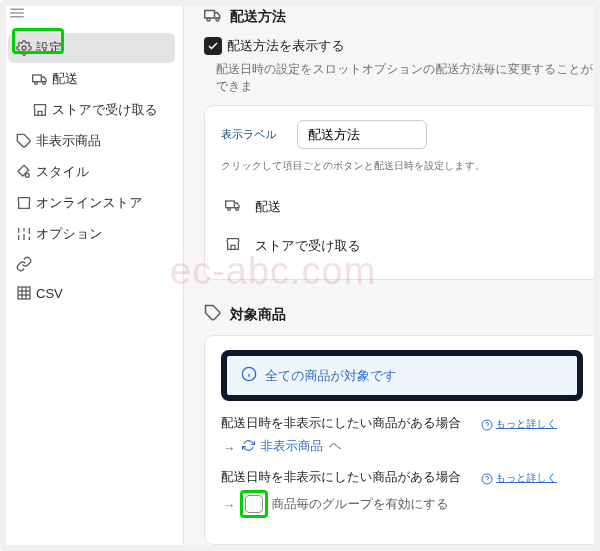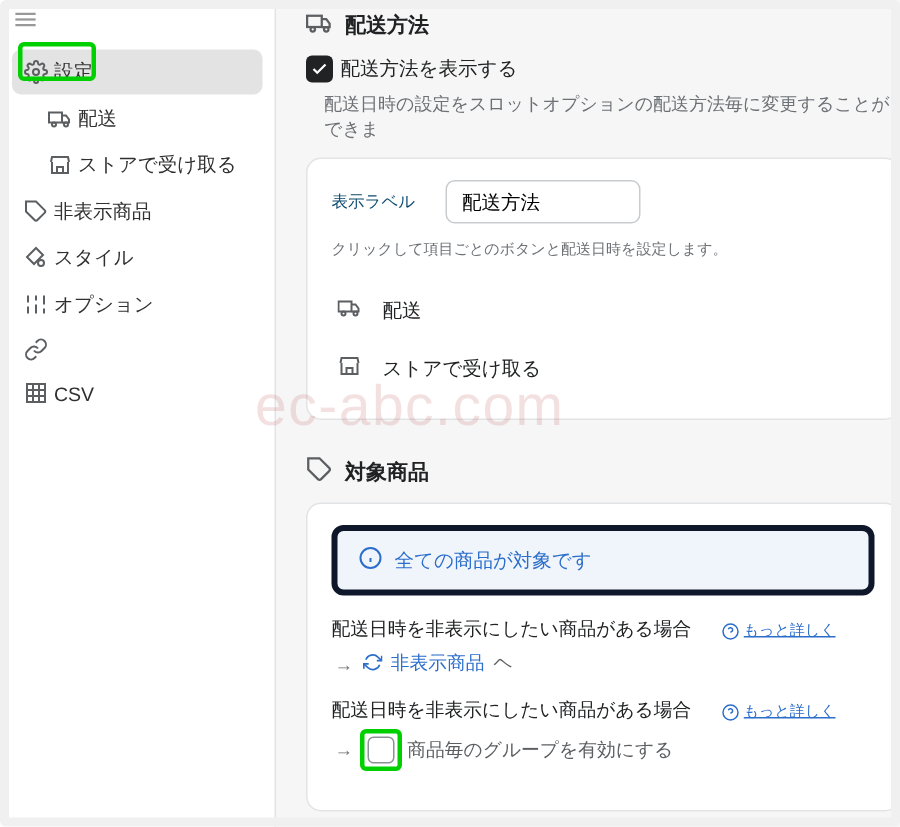--- a/index.html
+++ b/index.html
@@ -22,21 +22,21 @@
 .check-row { display: flex; align-items: center; gap: 5px; margin-bottom: 6px; }
 .checkbox-on { width: 18px; height: 18px; background: #202223; border-radius: 4px; display: flex; align-items: center; justify-content: center; }
 .subtext { color: #6d7175; font-size: 12px; margin-left: 12px; margin-bottom: 10px; }
 .card { background: #fff; border: 1px solid #e1e3e5; border-radius: 10px; padding: 14px 16px; }
 .form-row { display: flex; align-items: center; gap: 12px; margin-bottom: 10px; }
 .form-label { font-size: 11px; color: #0c4a6e; width: 64px; }
 .text-input { border: 1px solid #c9cccf; border-radius: 6px; padding: 6px 10px; font-size: 13px; width: 130px; }
 .help { color: #6d7175; font-size: 10px; margin-bottom: 14px; }
 .delivery-method { display: flex; align-items: center; gap: 14px; padding: 10px 4px; font-size: 13px; }
 .delivery-method .icon { color: #5c5f62; width: 16px; }
-.info-banner { background: #f0f5fb; border: 4px solid #0f172a; border-radius: 8px; padding: 10px 14px; display: flex; align-items: center; gap: 8px; color: #2c6ecb; font-size: 13px; margin-bottom: 14px; }
+.info-banner { background: #f0f5fb; border: 6px solid #0f172a; border-radius: 8px; padding: 10px 14px; display: flex; align-items: center; gap: 8px; color: #2c6ecb; font-size: 13px; margin-bottom: 14px; }
 .info-banner .icon { color: #2c6ecb; }
 .desc-block { margin-bottom: 14px; }
 .desc-line1 { display: flex; align-items: center; gap: 20px; font-size: 12.5px; margin-bottom: 6px; }
 .desc-line2 { display: flex; align-items: center; gap: 6px; font-size: 12.5px; color: #5c5f62; padding-left: 2px; }
 .link-small { color: #2c6ecb; text-decoration: underline; font-size: 10px; cursor: pointer; display: inline-flex; align-items: flex-end; gap: 3px; }
 .link-blue { color: #2c6ecb; cursor: pointer; }
 .arrow { color: #6d7175; }
 .checkbox-empty { width: 18px; height: 18px; border: 1px solid #8c9196; border-radius: 4px; background: #fff; }
 .highlight-checkbox { position: relative; display: inline-flex; padding: 3px; }
 .highlight-checkbox::before { content: ''; position: absolute; inset: -2px; border: 3px solid #00d000; border-radius: 4px; }
@@ -100,20 +100,29 @@
             <svg width="16" height="16" viewBox="0 0 24 24" fill="none" stroke="currentColor" stroke-width="2">
               <path d="M12 2l7 7-9 9-7-7z"></path>
               <circle cx="17" cy="17" r="3"></circle>
             </svg>
           </span>
         <span>スタイル</span>
       </li>
       <li class="nav-item">
         <span class="icon">
             <svg width="16" height="16" viewBox="0 0 24 24" fill="none" stroke="currentColor" stroke-width="2">
+              <path d="M3 9l1-5h16l1 5"></path>
+              <path d="M4 9v11h16V9"></path>
+            </svg>
+          </span>
+        <span>オンラインストア</span>
+      </li>
+      <li class="nav-item">
+        <span class="icon">
+            <svg width="16" height="16" viewBox="0 0 24 24" fill="none" stroke="currentColor" stroke-width="2">
               <line x1="4" y1="21" x2="4" y2="14"></line>
               <line x1="4" y1="10" x2="4" y2="3"></line>
               <line x1="12" y1="21" x2="12" y2="12"></line>
               <line x1="12" y1="8" x2="12" y2="3"></line>
               <line x1="20" y1="21" x2="20" y2="16"></line>
               <line x1="20" y1="12" x2="20" y2="3"></line>
             </svg>
           </span>
         <span>オプション</span>
       </li>

